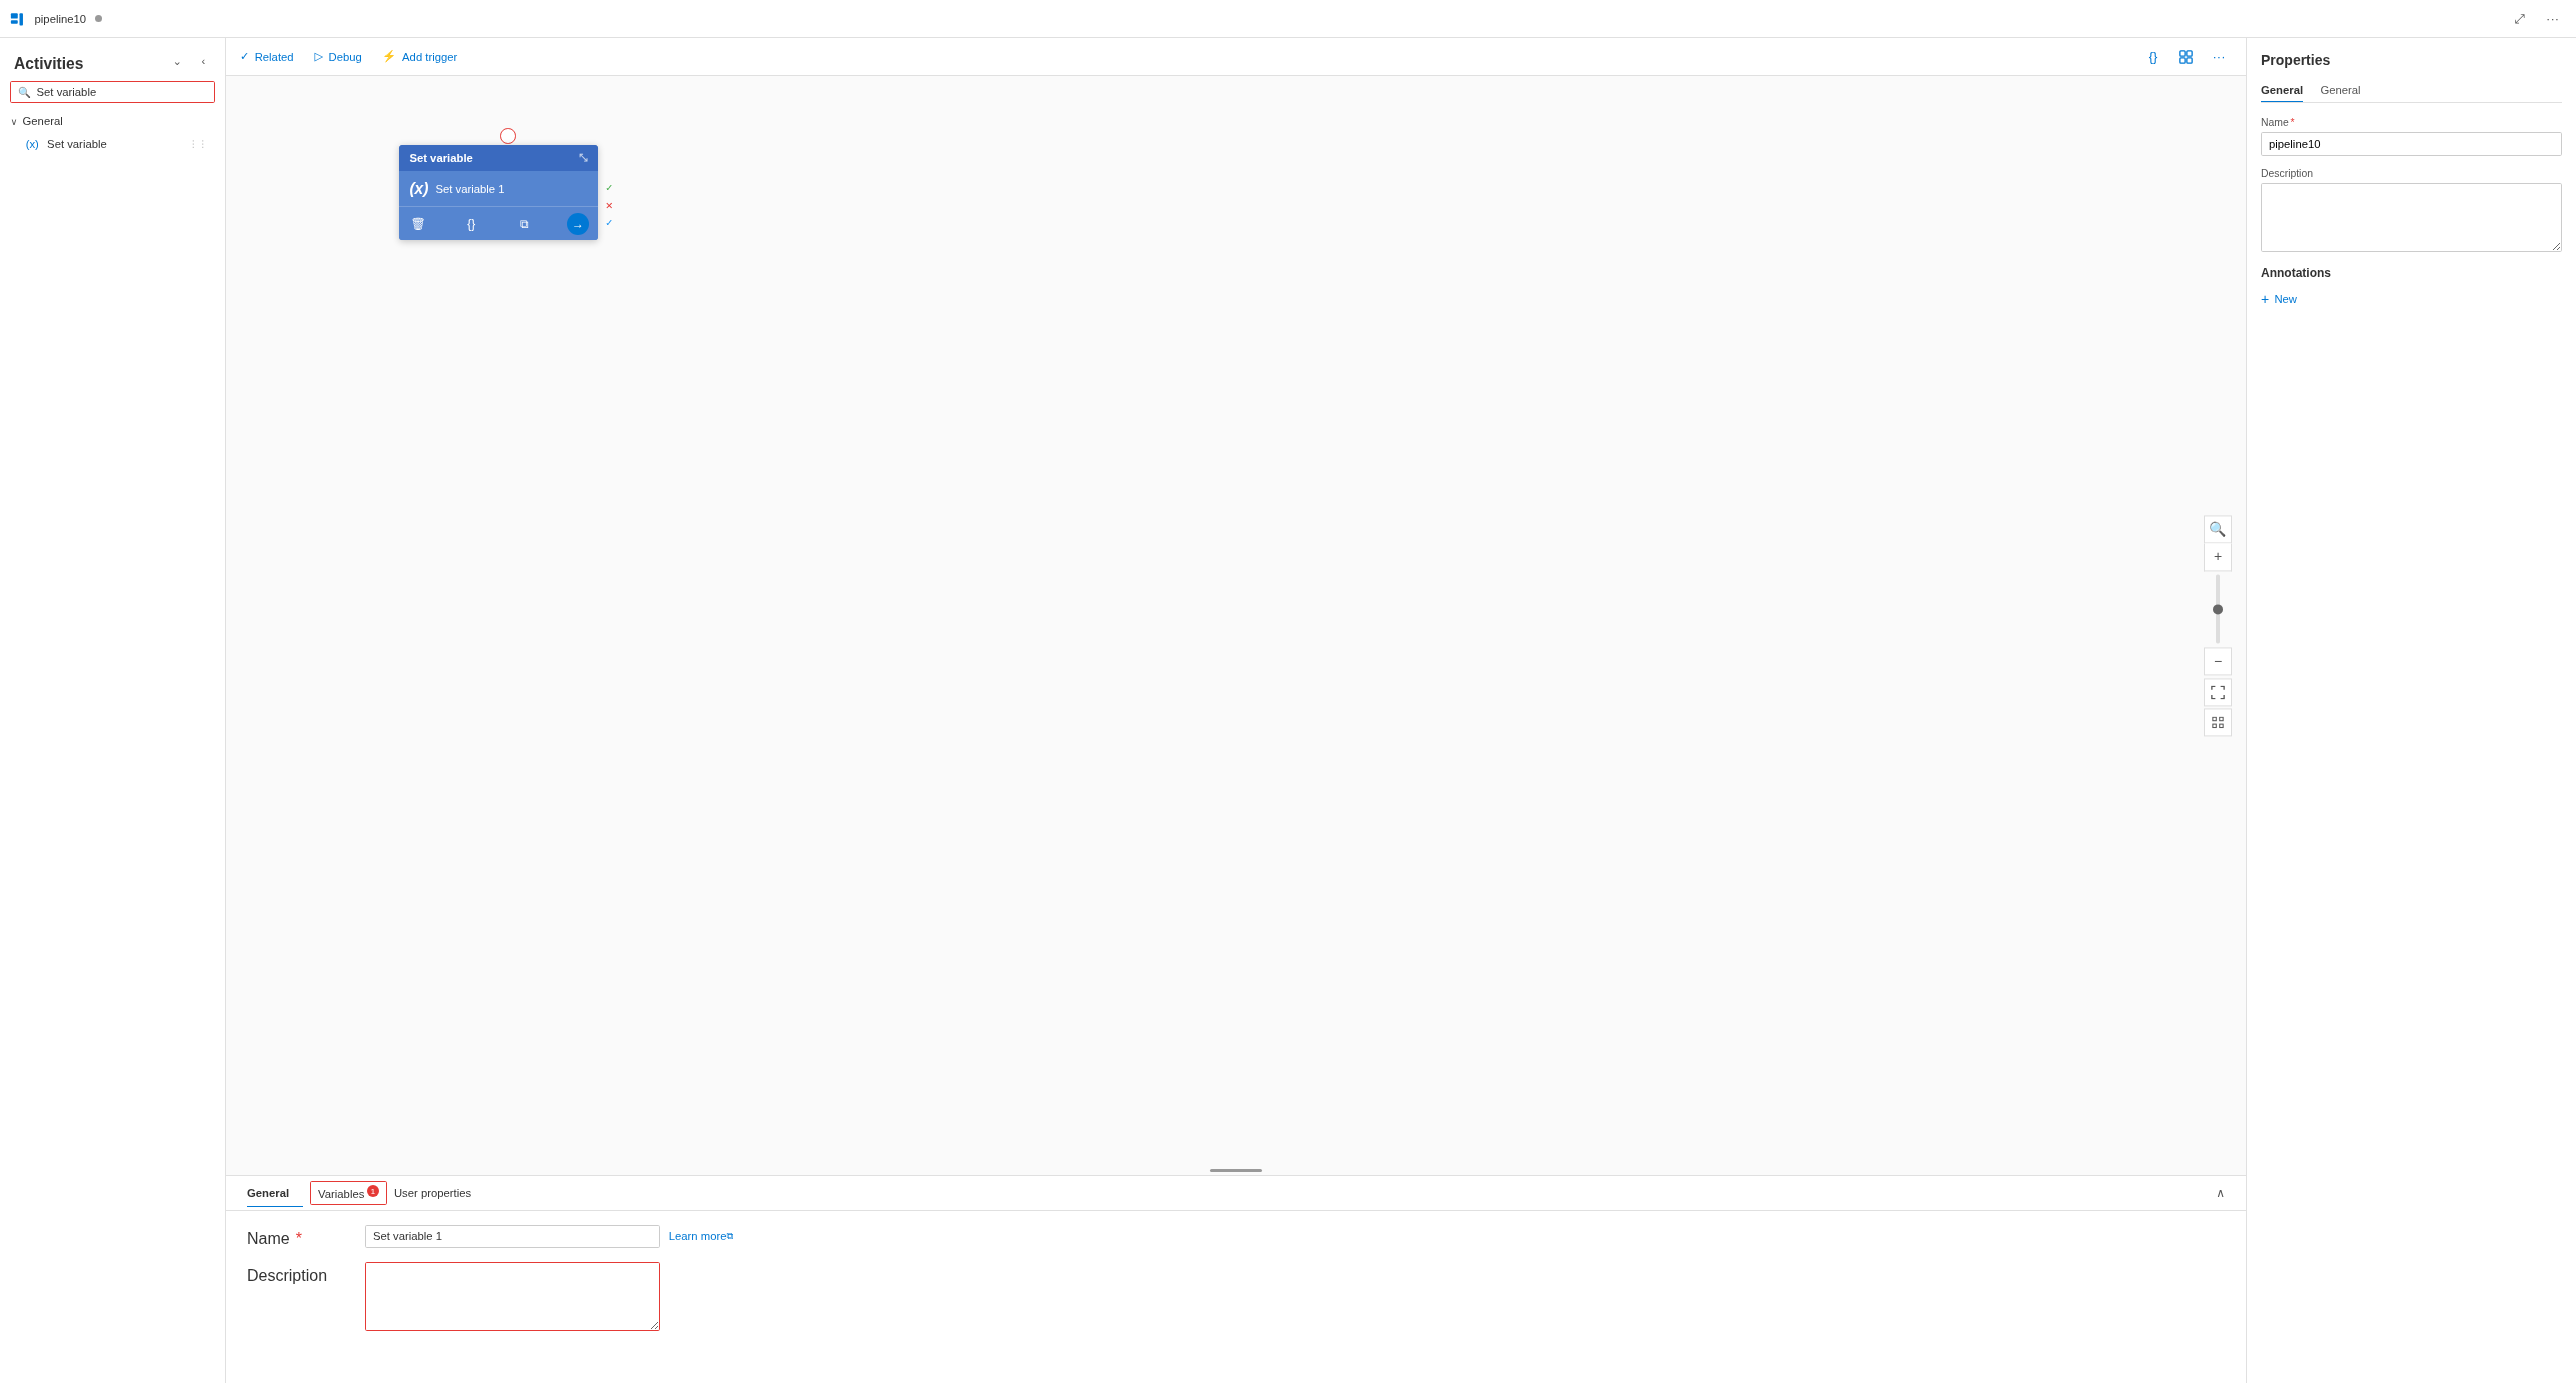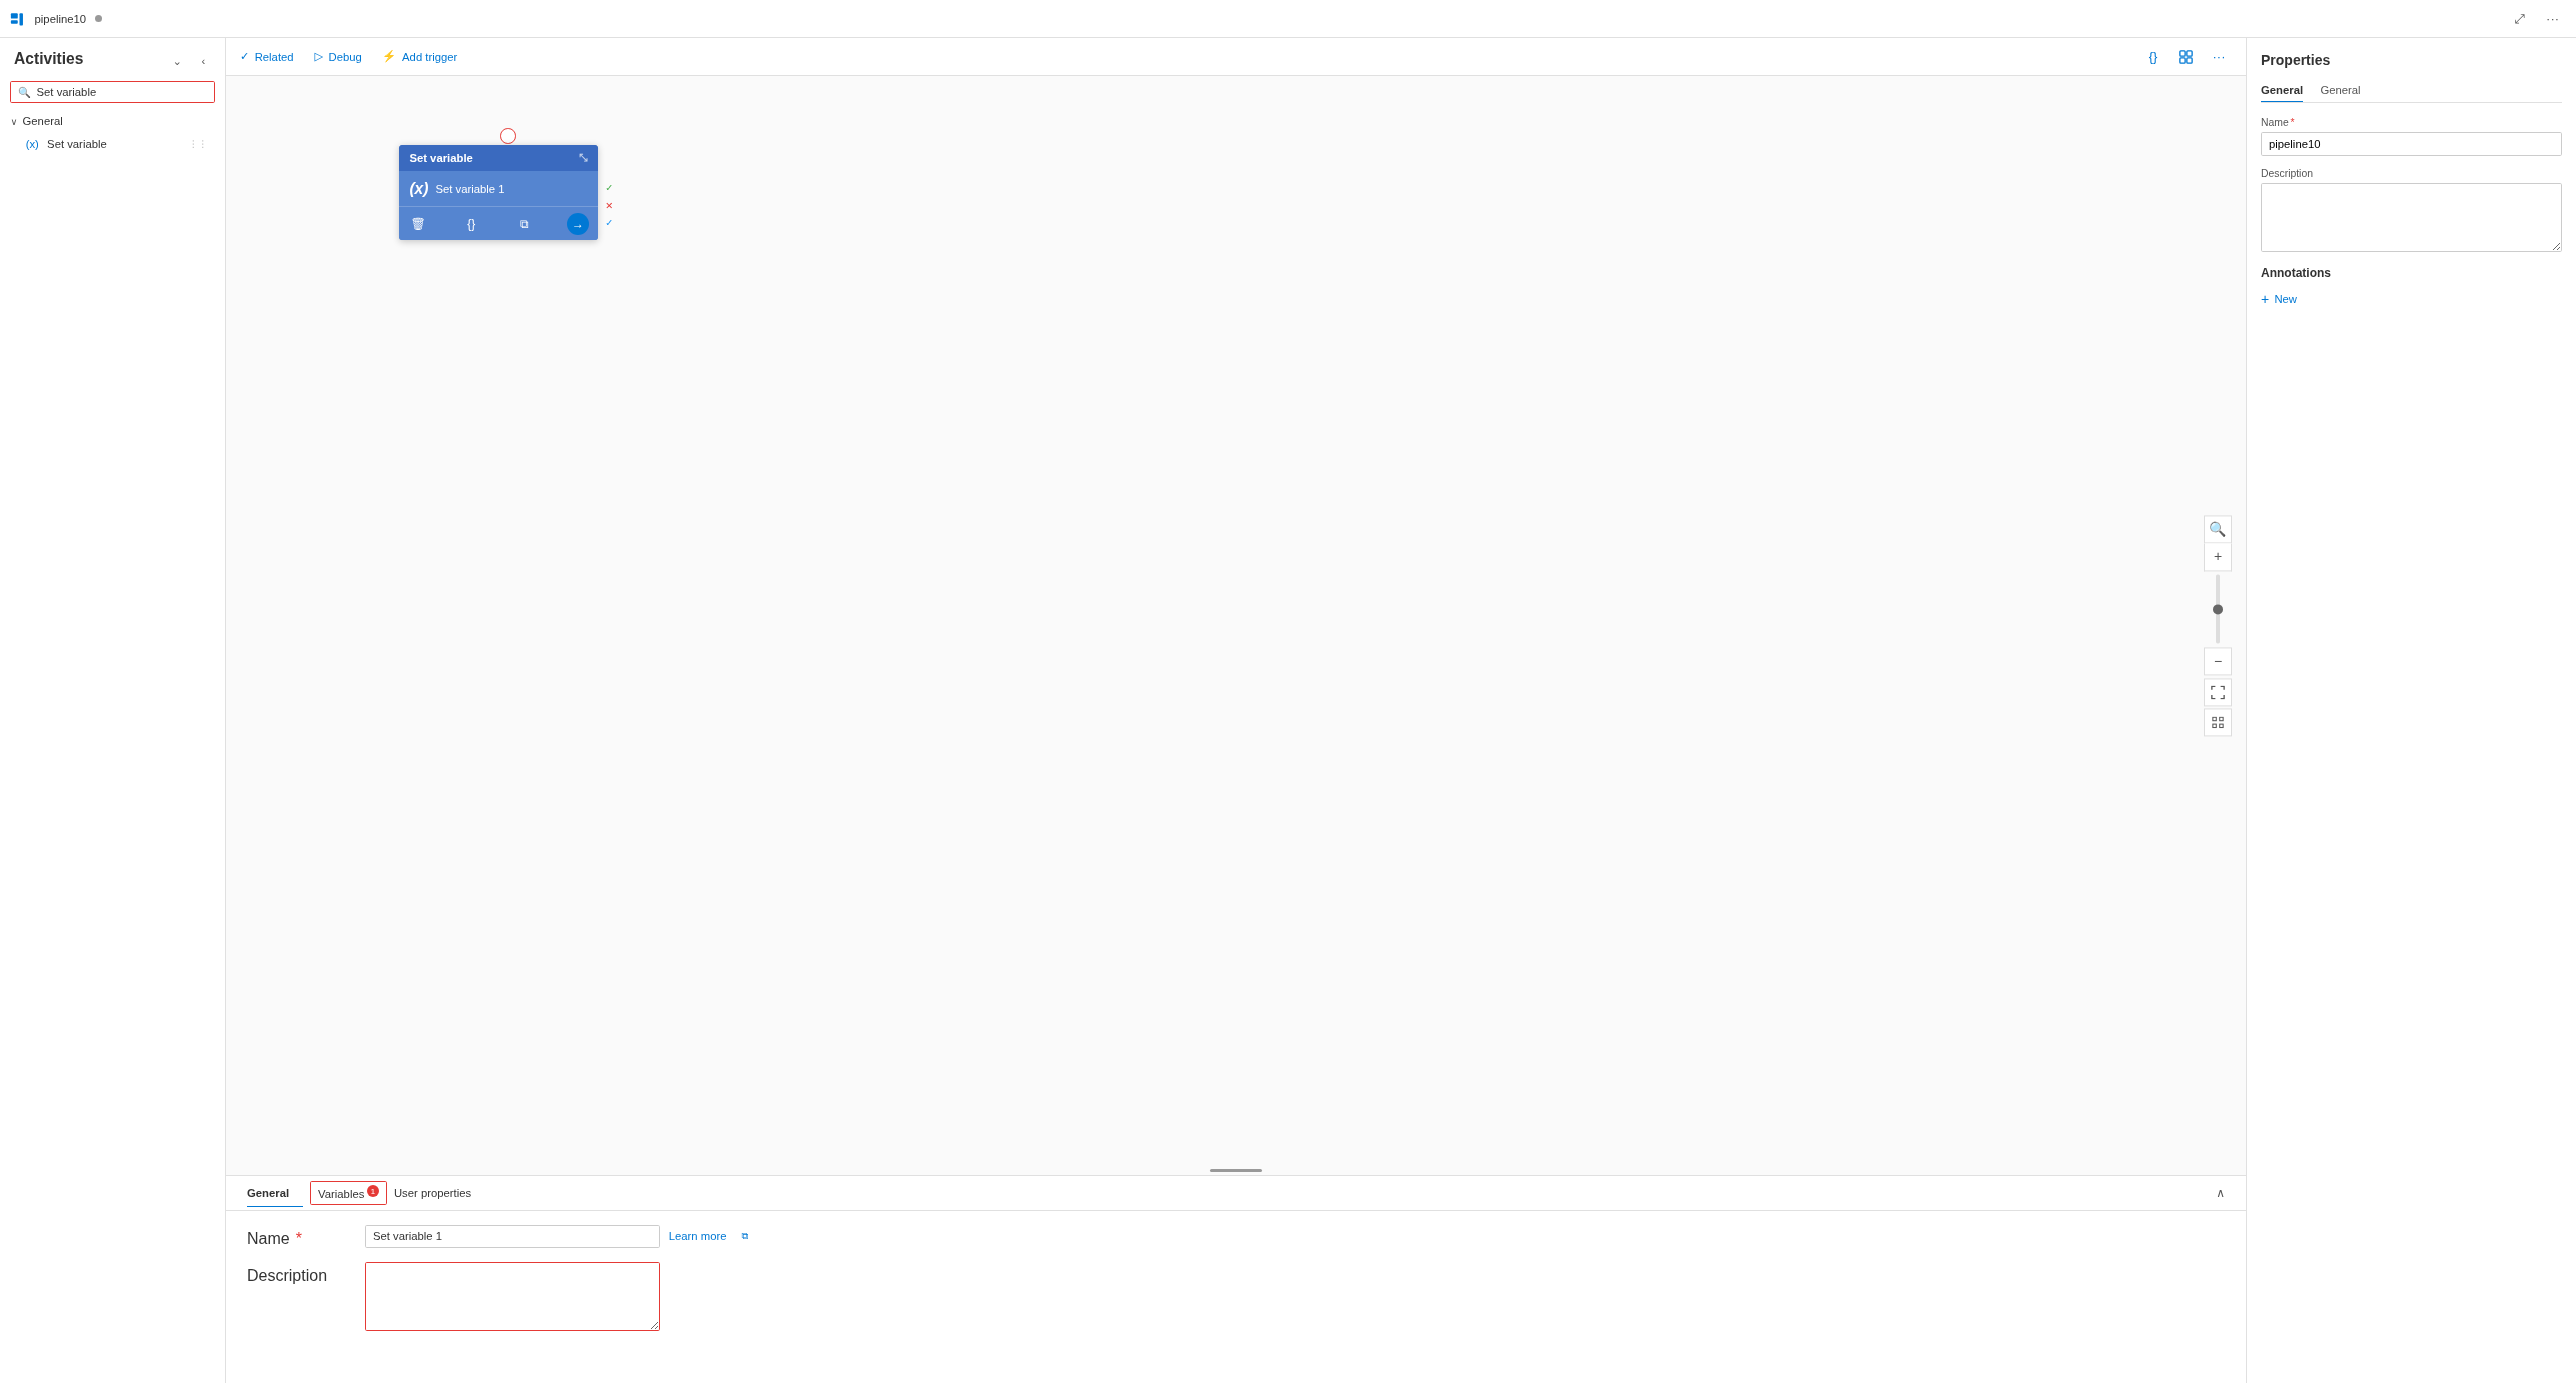--- a/index.html
+++ b/index.html
@@ -55,21 +55,21 @@
     
     .sidebar {
       width: 226px;
       border-right: 0.9px solid #e0e0e0;
       display: flex;
       flex-direction: column;
       background: #fff;
     }
     .sidebar-header {
       display: flex;
-      align-items: flex-start;
+      align-items: flex-end;
       padding: 12px 10.4px 5.2px 14px;
       justify-content: space-between;
     }
     .sidebar-title {
       font-size: 15.6px;
       font-weight: 600;
     }
     .sidebar-header-icons {
       display: flex;
       gap: 3.5px;
@@ -398,21 +398,21 @@
       outline: none;
       color: #333;
       resize: vertical;
     }
     .learn-more-link {
       color: #0078d4;
       font-size: 11.3px;
       cursor: pointer;
       display: flex;
       align-items: center;
-      gap: 15px;
+      gap: 0;
       text-decoration: none;
       white-space: nowrap;
     }
     .ext-link-icon {
       font-size: 9.5px;
     }
 
     
     .properties-panel {
       width: 330px;

